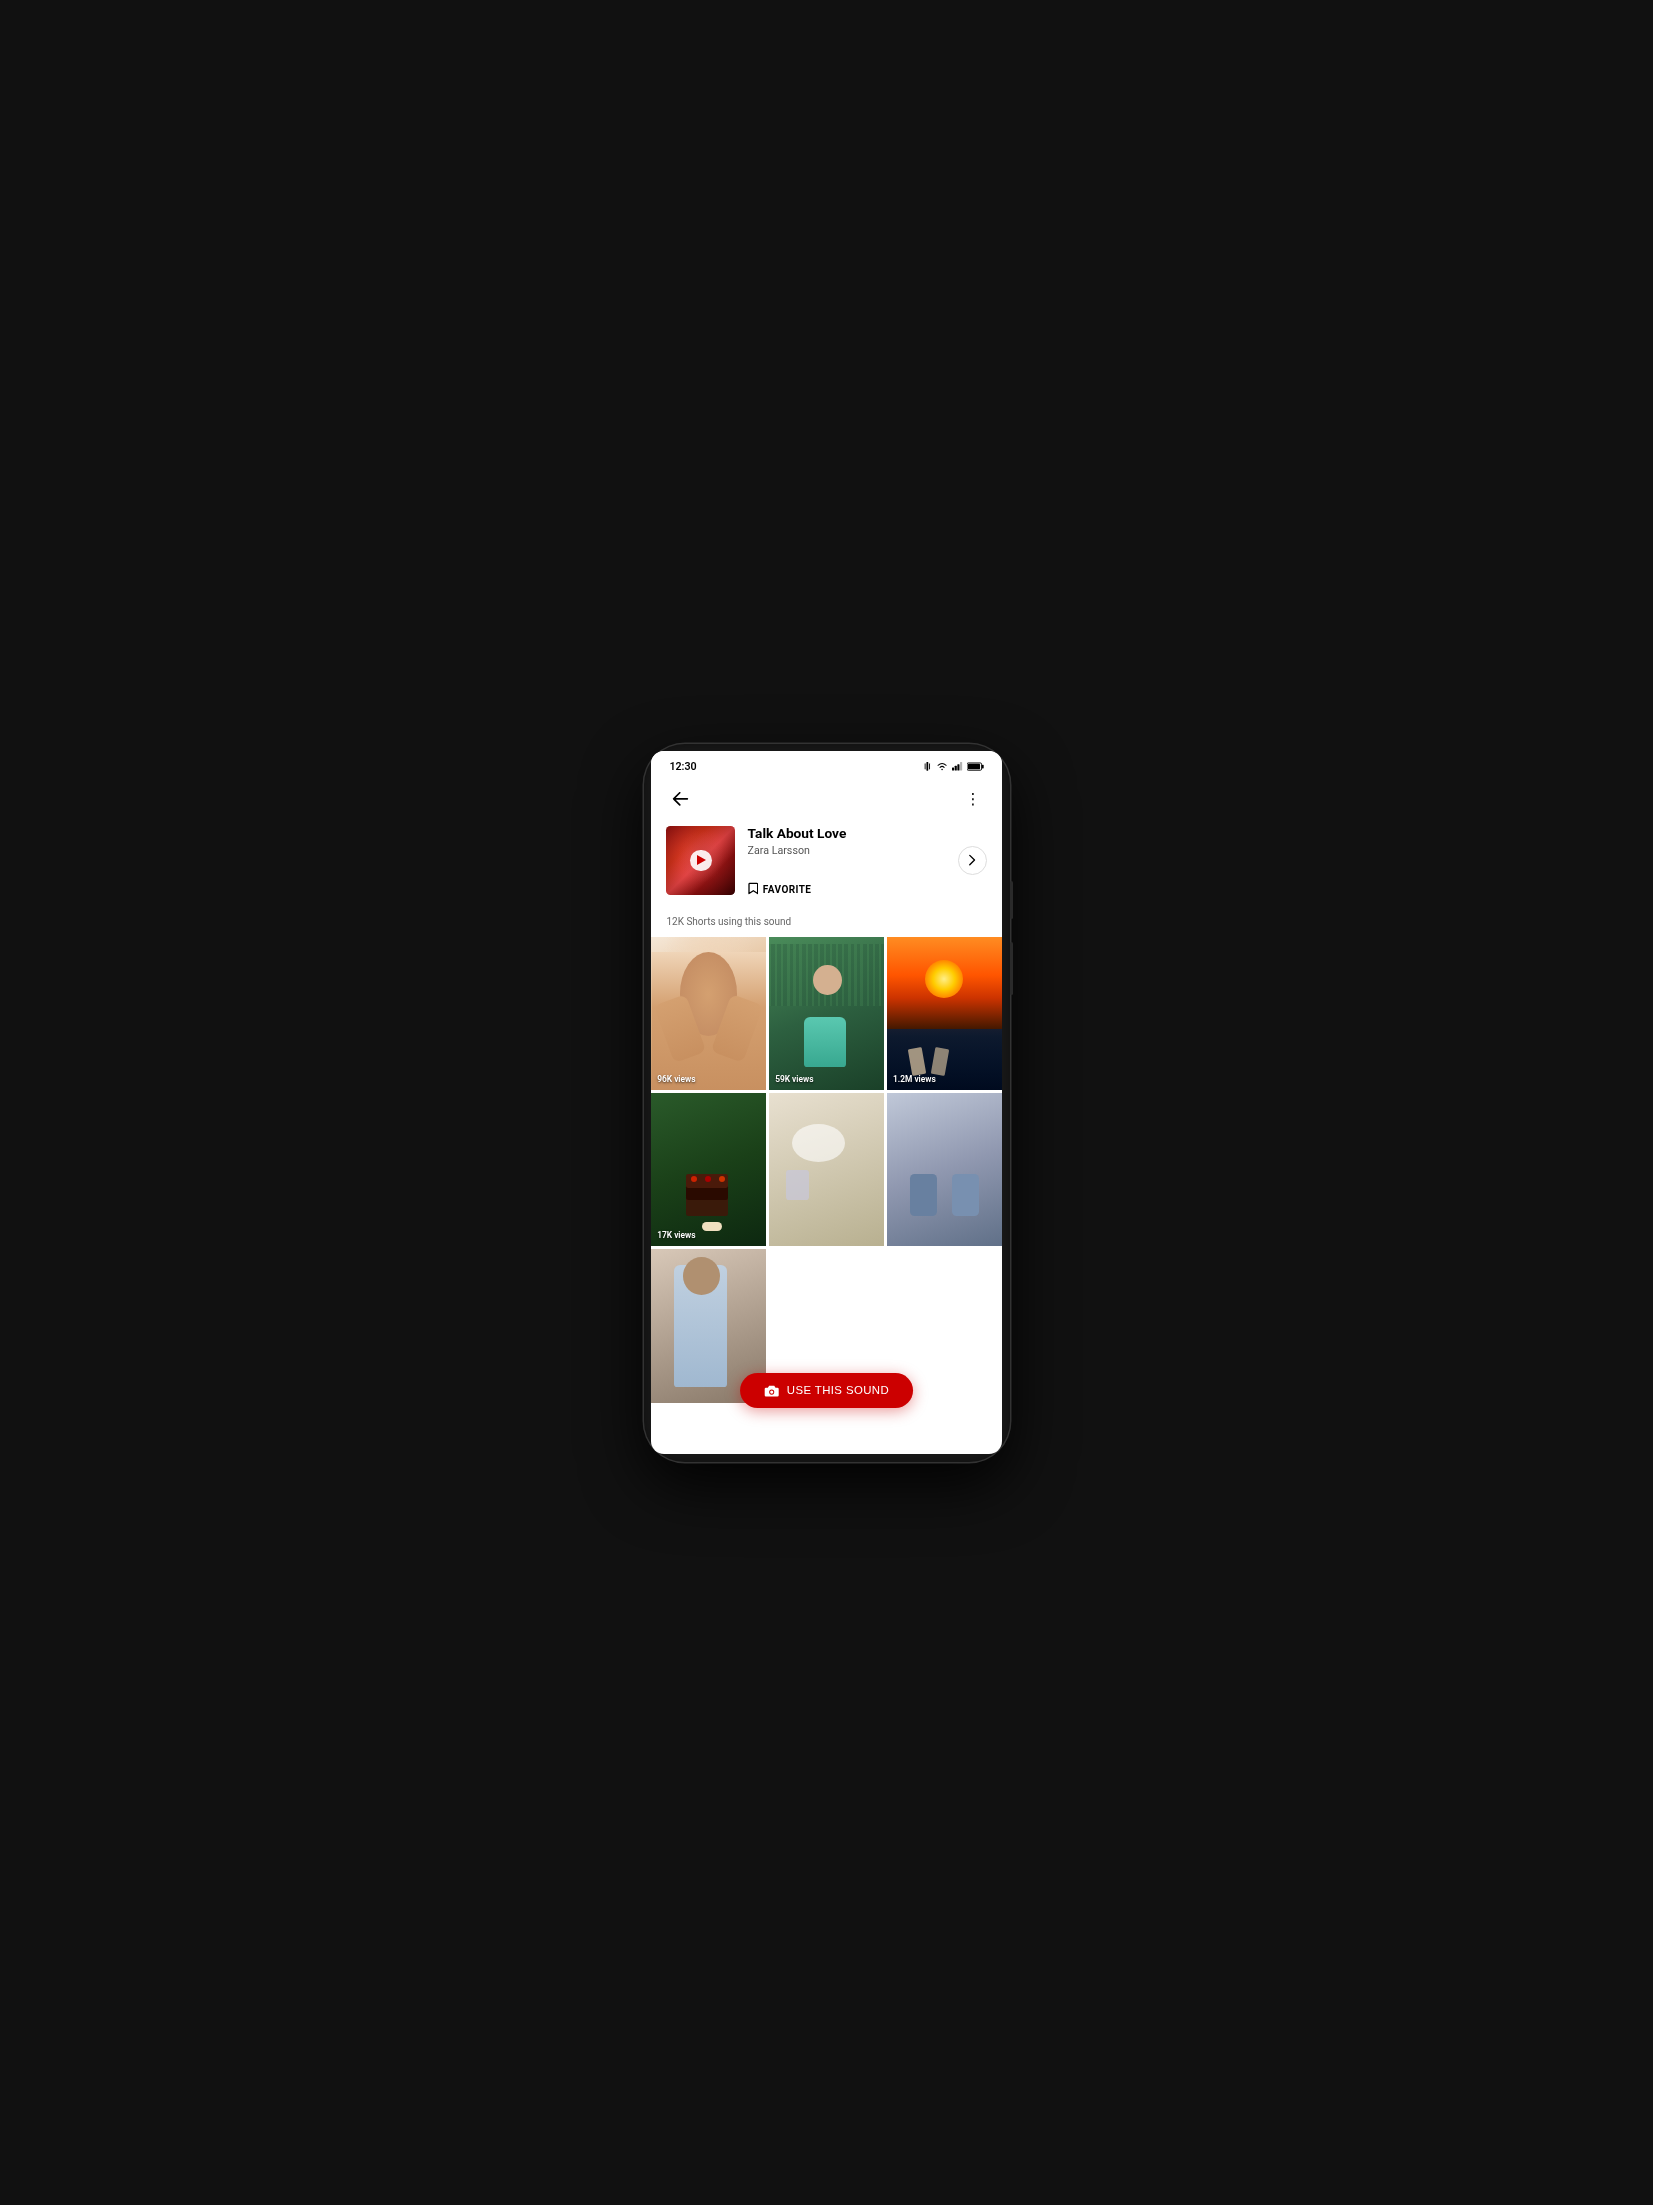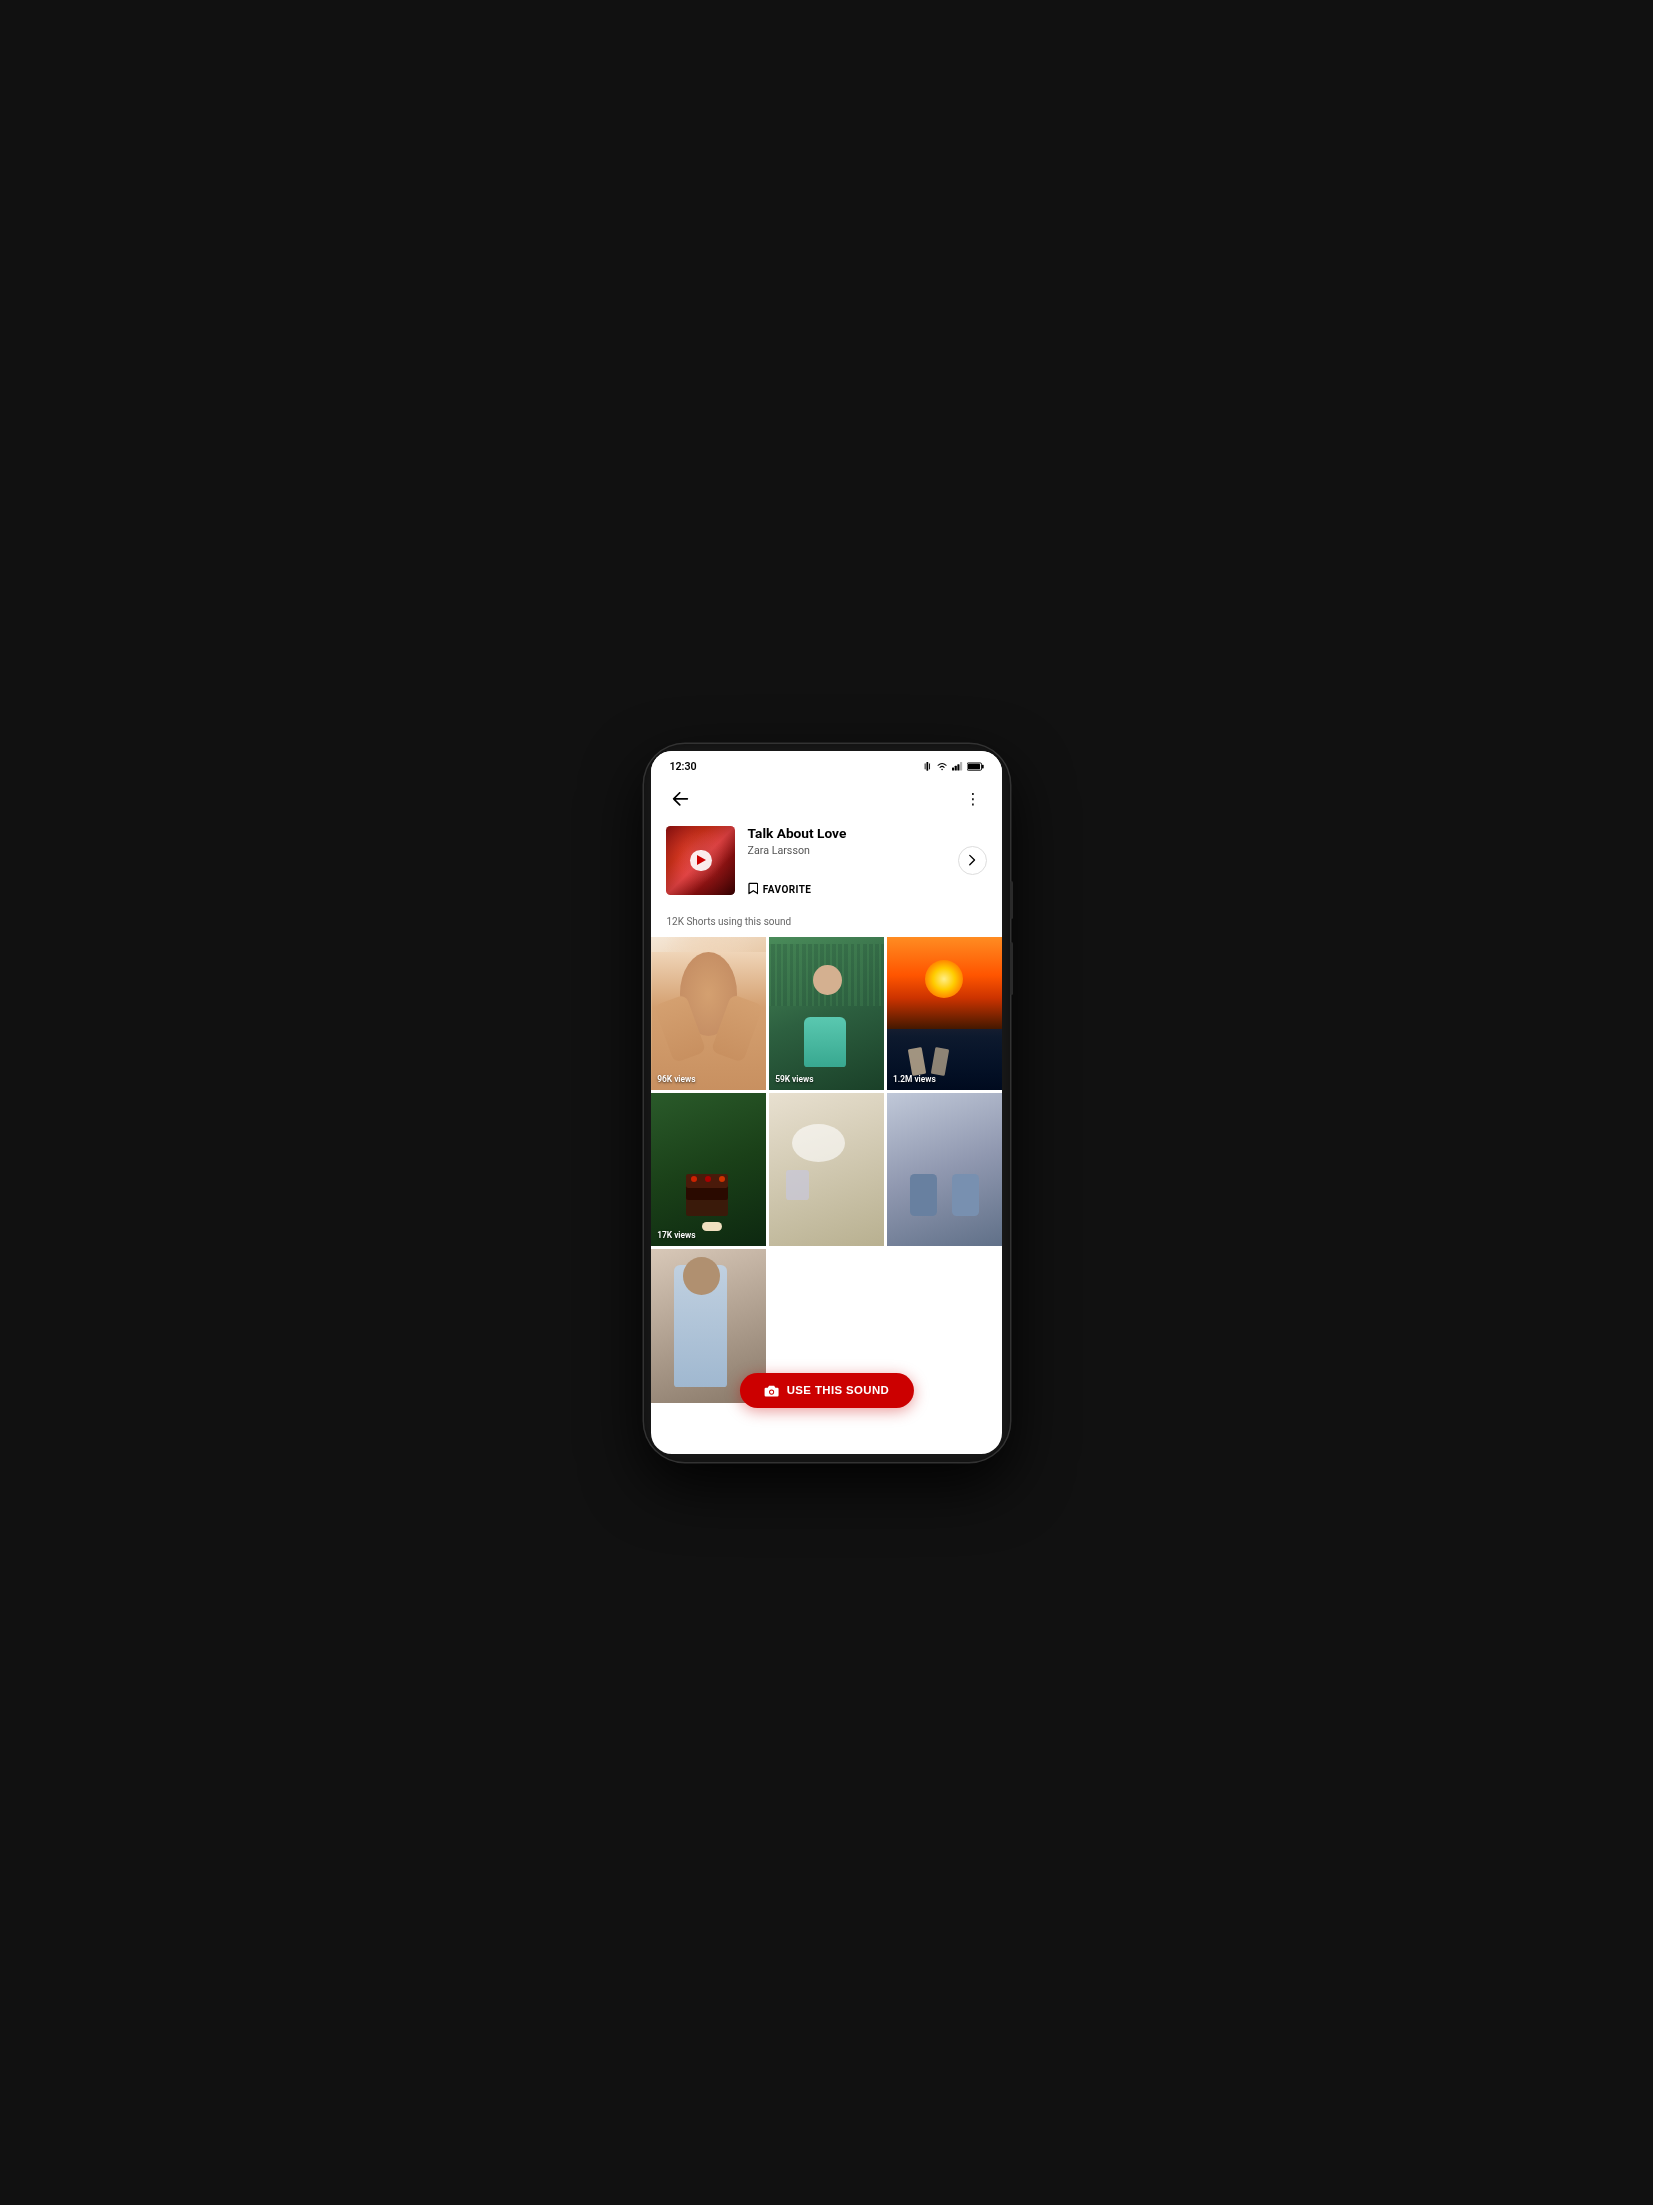--- a/index.html
+++ b/index.html
@@ -22,21 +22,21 @@
         0 0 0 1.5px #333,
         0 23px 61px rgba(0,0,0,0.9),
         inset 0 0 15.3px rgba(0,0,0,0.5);
       position: relative;
     }
 
     .phone-inner {
       width: 100%;
       height: 100%;
       background: #fff;
-      border-radius: 21px;
+      border-radius: 13px;
       overflow: hidden;
       position: relative;
     }
 
     
     .status-bar {
       display: flex;
       justify-content: space-between;
       align-items: center;
       padding: 9.2px 18.3px 6.1px;
@@ -301,21 +301,21 @@
       z-index: 20;
     }
 
     .use-sound-btn {
       background: #cc0000;
       color: #fff;
       border: none;
       border-radius: 38px;
       padding: 10.7px 24.4px;
       font-size: 11.4px;
-      font-weight: 700;
+      font-weight: 400;
       letter-spacing: 0.4px;
       display: flex;
       align-items: center;
       gap: 7.6px;
       cursor: pointer;
       box-shadow: 0 3.1px 15.3px rgba(200,0,0,0.4);
       white-space: nowrap;
     }
 
     

